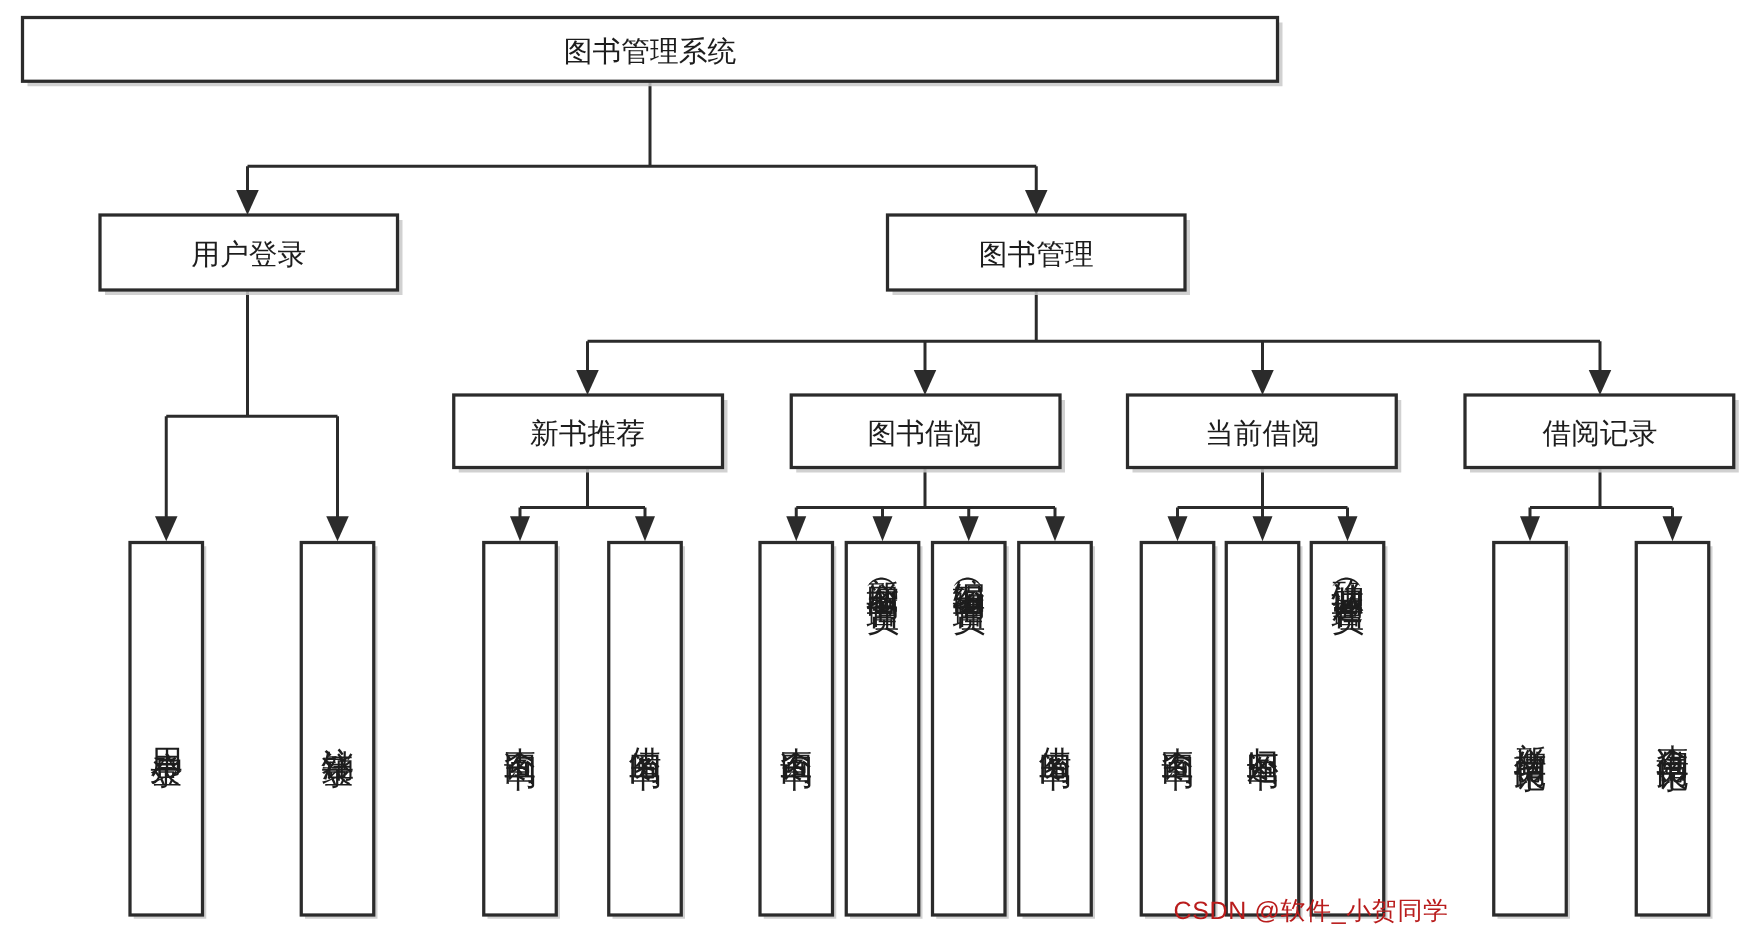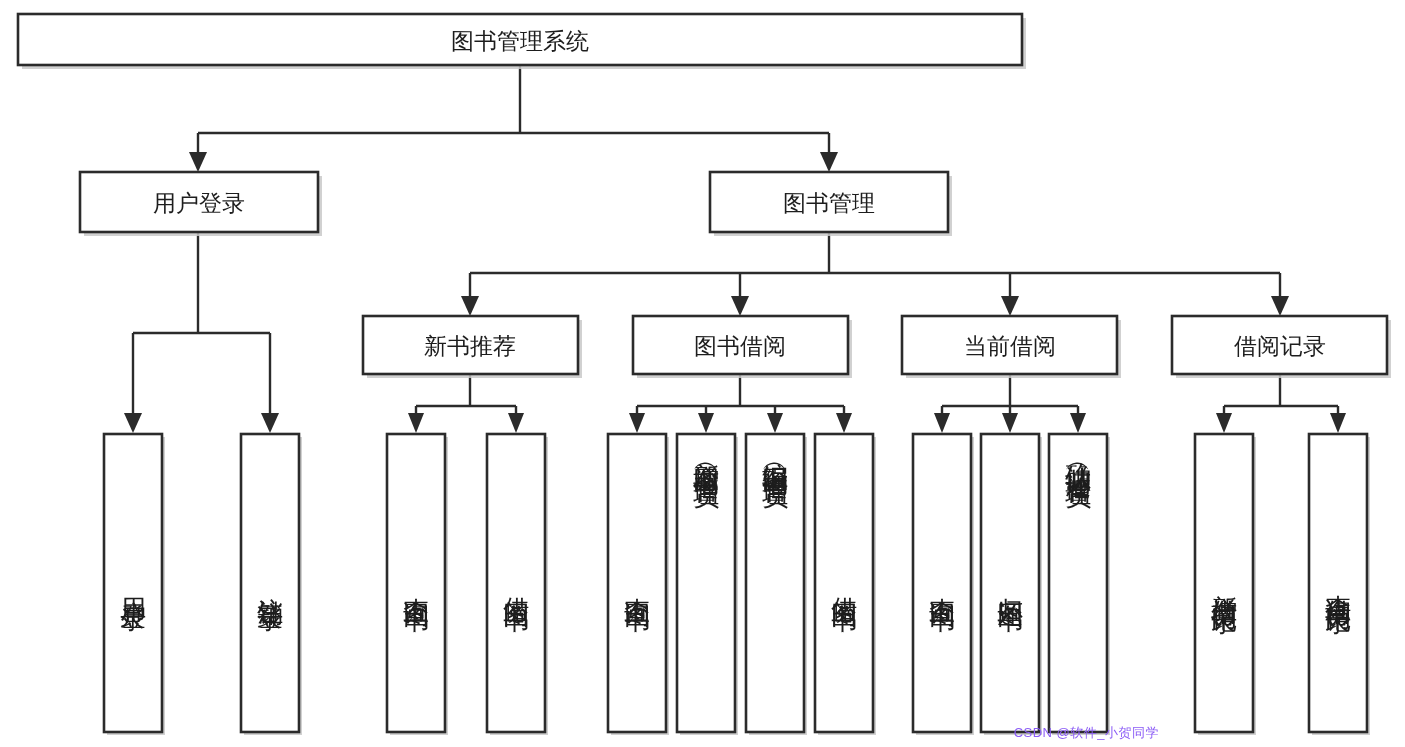--- a/index.html
+++ b/index.html
@@ -71,22 +71,22 @@
     letter-spacing: 3px;
     color: #1d1d1d;
     text-align: center;
     white-space: nowrap;
   }
   .watermark {
     position: absolute;
     right: 8px;
     bottom: 5px;
     font-family: "Liberation Sans", "DejaVu Sans", sans-serif;
-    font-size: 13px;
-    color: #8b5cf6;
+    font-size: 20px;
+    color: #b91c1c;
     letter-spacing: 0.5px;
     white-space: nowrap;
   }
 </style>
 </head>
 <body>
 
 <div id="diagram-root">
 
   <svg class="diagram-svg" viewBox="0 0 1405 747" xmlns="http://www.w3.org/2000/svg">

